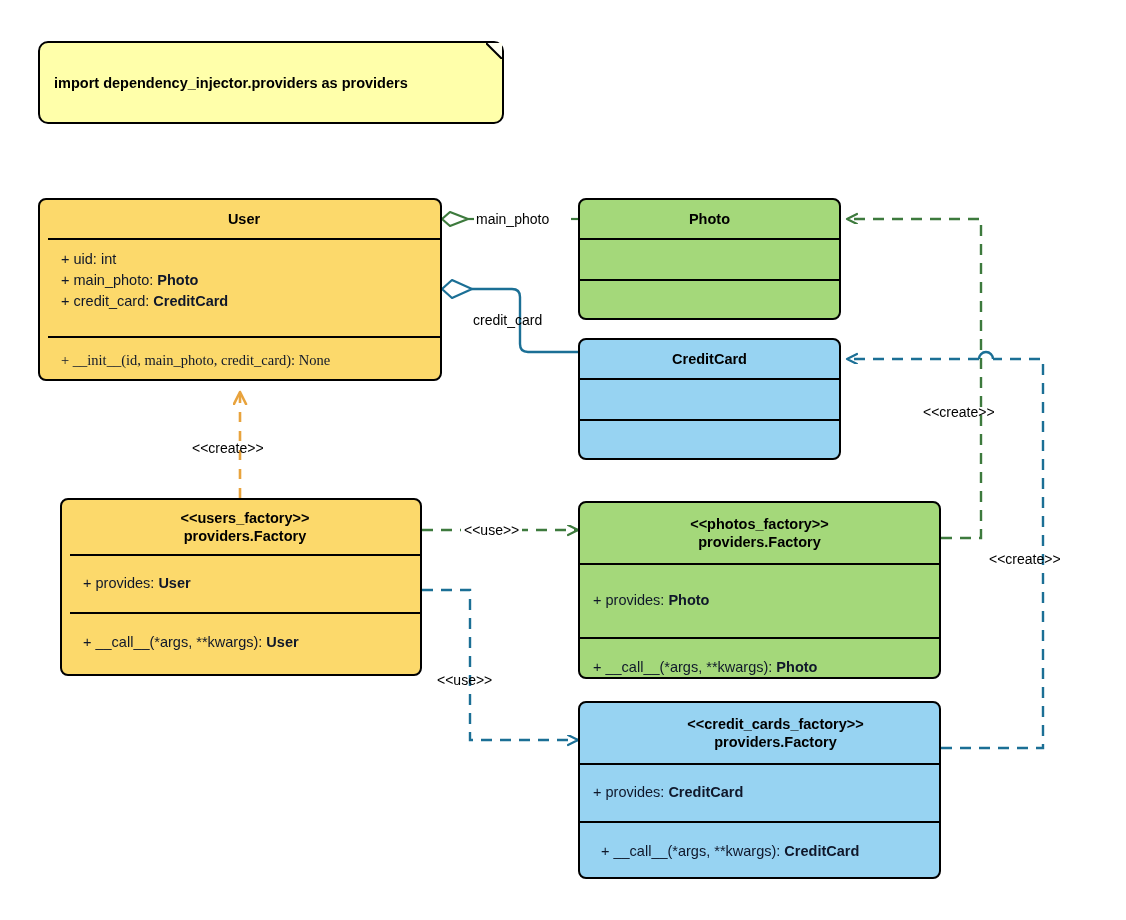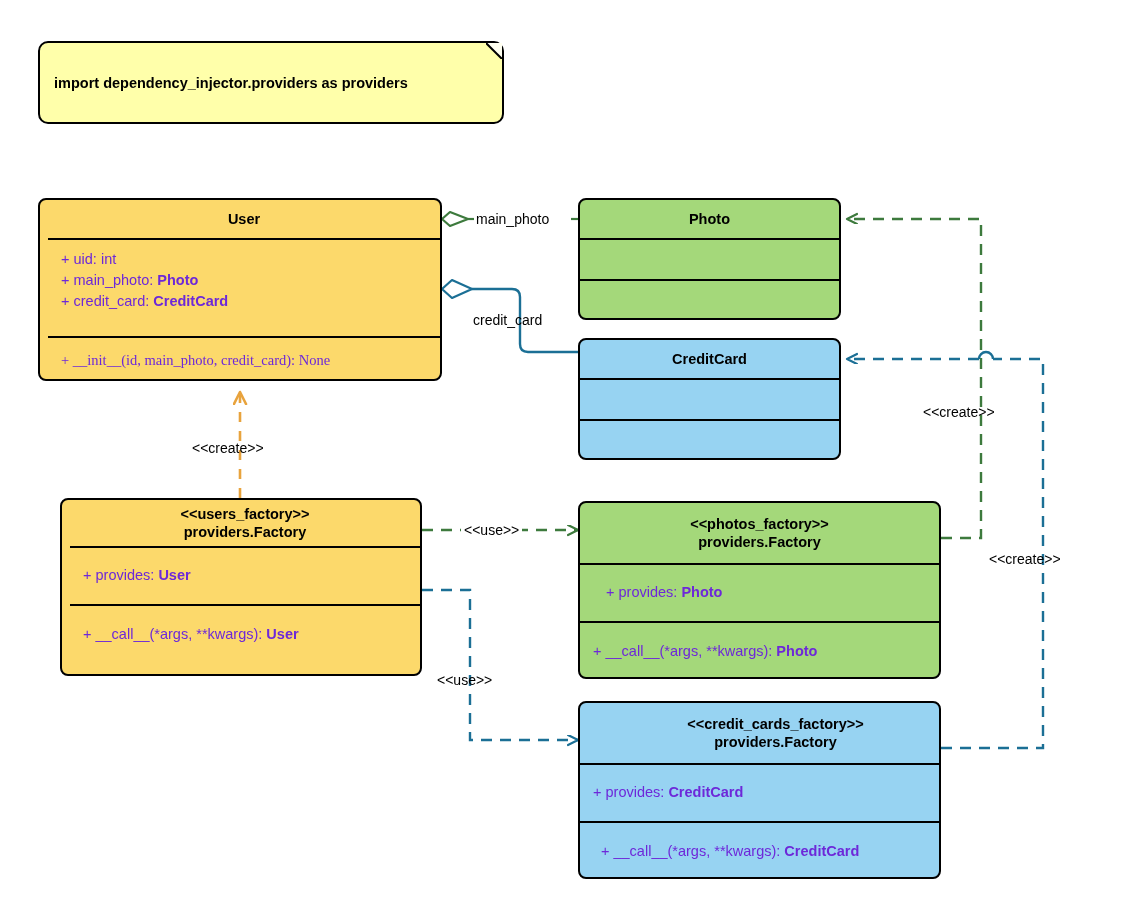--- a/index.html
+++ b/index.html
@@ -63,21 +63,21 @@
 
   .cls .title {
     text-align: center;
     font-size: 14.5px;
     font-weight: bold;
     color: #000;
     line-height: 1.25;
   }
   .cls .row {
     font-size: 14.5px;
-    color: #6d28d9;
+    color: #0f172a;
     padding-left: 13px;
     line-height: 1.45;
     white-space: nowrap;
   }
   .cls .row b { font-weight: bold; }
 
   .yellow { background: #fcd96b; padding-left: 8px; }
   .green  { background: #a4d87a; }
   .blue   { background: #97d3f2; }
 
@@ -198,42 +198,42 @@
 
   <div class="cls blue" style="left:578px; top:338px; width:263px; height:122px;">
     <div class="comp" style="height:40px;">
       <div class="title">CreditCard</div>
     </div>
     <div class="comp" style="height:41px;"></div>
     <div class="comp" style="height:41px;"></div>
   </div>
 
   <div class="cls yellow" style="left:60px; top:498px; width:362px; height:178px;">
-    <div class="comp" style="height:48px;">
+    <div class="comp" style="height:56px;">
       <div class="title">&lt;&lt;users_factory&gt;&gt;</div>
       <div class="title">providers.Factory</div>
     </div>
     <div class="comp" style="height:58px;">
       <div class="row">
         <span>+ provides: </span><b>User</b>
       </div>
     </div>
     <div class="comp" style="height:58px;">
       <div class="row">
         <span>+ __call__(*args, **kwargs): </span><b>User</b>
       </div>
     </div>
   </div>
 
   <div class="cls green" style="left:578px; top:501px; width:363px; height:178px;">
     <div class="comp" style="height:62px;align-items:center;">
       <div class="title">&lt;&lt;photos_factory&gt;&gt;</div>
       <div class="title">providers.Factory</div>
     </div>
-    <div class="comp" style="height:58px;padding-left:13px;">
+    <div class="comp" style="height:74px;">
       <div class="row">
         <span>+ provides: </span><b>Photo</b>
       </div>
     </div>
     <div class="comp" style="height:58px;">
       <div class="row">
         <span>+ __call__(*args, **kwargs): </span><b>Photo</b>
       </div>
     </div>
   </div>

